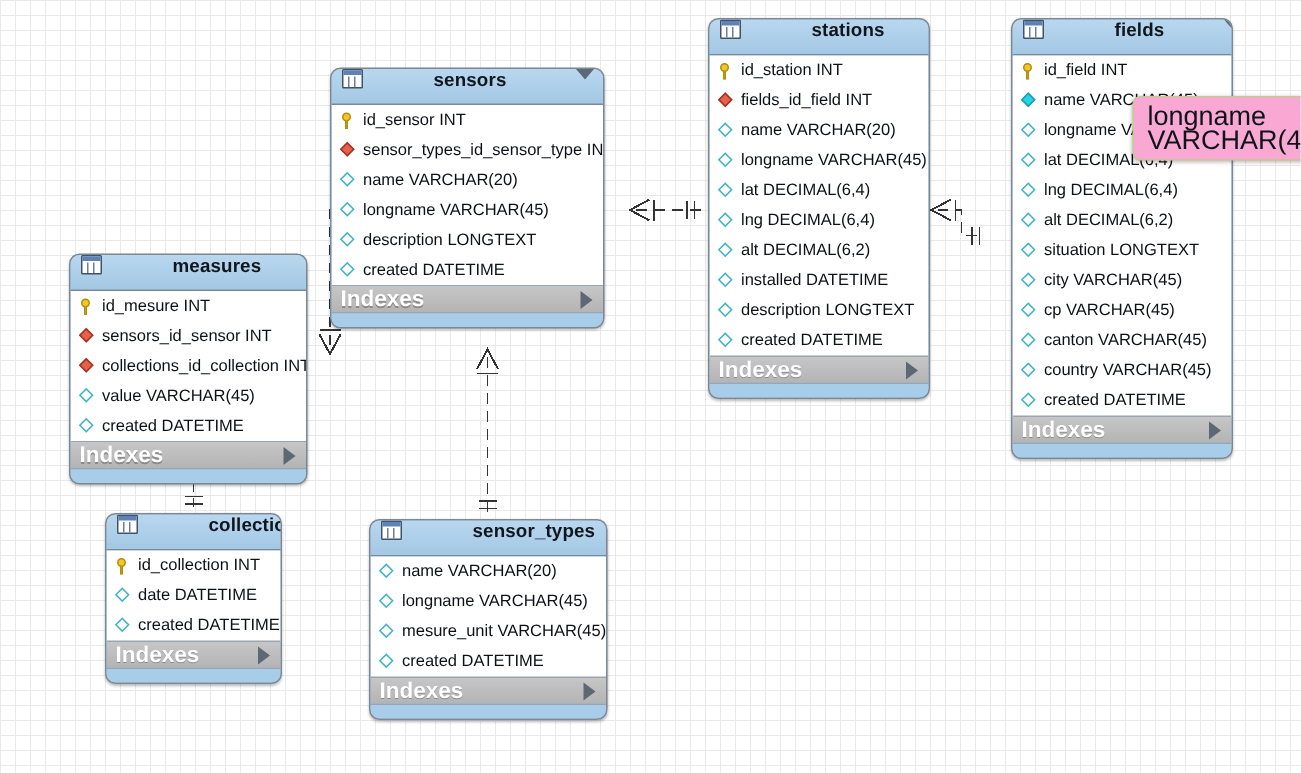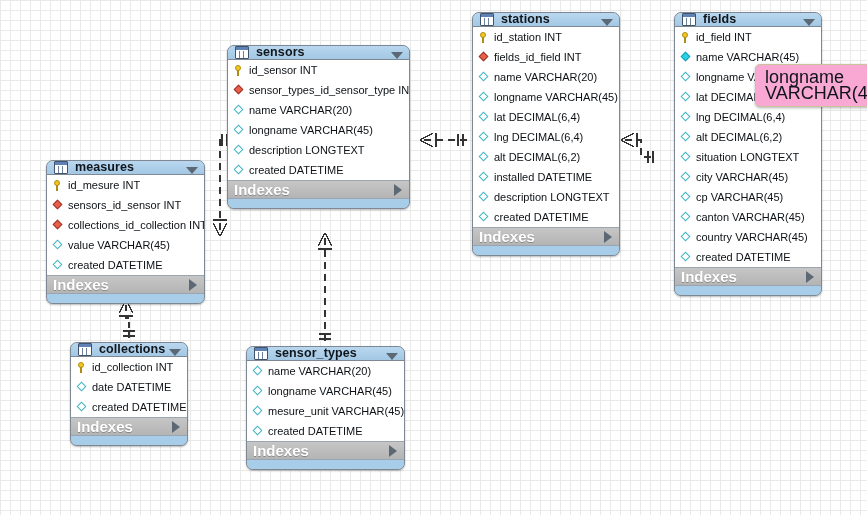--- a/index.html
+++ b/index.html
@@ -22,26 +22,27 @@
   .tbl{
     position:absolute;
     border:1px solid #7d8894;
     border-radius:7px;
     background:#a8cde8;
     box-shadow:0 1px 2px rgba(0,0,0,0.28);
     box-sizing:border-box;
     overflow:hidden;
   }
   .tbl-header{
-    height:14px;
+    height:24px;
     background:linear-gradient(to bottom,#b9d7ef 0%,#a3c8e4 100%);
     border-bottom:1px solid #7d8894;
-    display:flex;align-items:flex-end;
+    display:flex;align-items:flex-start;
     padding:0 6px 0 7px;
     box-sizing:border-box;
+    gap:40px;
   }
   .tbl-icon{
     width:12px;height:11px;flex:0 0 auto;
     border:1px solid #41536b;
     background:#ffffff;
     position:relative;margin-right:7px;border-radius:1px;
   }
   .tbl-icon:before{
     content:"";position:absolute;left:0;top:0;right:0;height:3px;
     background:#5e82b5;
@@ -179,21 +180,21 @@
         <path d="M318,246 L325,233 L332,246"></path>
         <path d="M318,249 L332,249"></path>
         <path d="M319,334 L331,334"></path>
         <path d="M319,339 L331,339"></path>
       </g>
 
     </g>
   </svg>
 
   <div id="tables-layer">
-      <div class="tbl" style="left: 46px; top: 160px; width: 159px;">
+      <div class="tbl" style="left: 46px; top: 169px; width: 159px;">
         <div class="tbl-header">
           <span class="tbl-icon"></span>
           <span class="tbl-title">measures</span>
           <span class="caret-down"></span>
         </div>
         <div class="cols">
           <div class="col">
             <span class="ic ic-key"></span>
             <span class="col-label">id_mesure INT</span>
           </div>
@@ -239,21 +240,21 @@
             <span class="ic ic-col"></span>
             <span class="col-label">created DATETIME</span>
           </div>
         </div>
         <div class="indexes">
           <span class="indexes-label">Indexes</span>
           <span class="caret-right"></span>
         </div>
         <div class="tbl-foot"></div>
       </div>
-      <div class="tbl" style="left: 227px; top: 45px; width: 183px;">
+      <div class="tbl" style="left: 220px; top: 45px; width: 183px;">
         <div class="tbl-header">
           <span class="tbl-icon"></span>
           <span class="tbl-title">sensors</span>
           <span class="caret-down"></span>
         </div>
         <div class="cols">
           <div class="col">
             <span class="ic ic-key"></span>
             <span class="col-label">id_sensor INT</span>
           </div>

